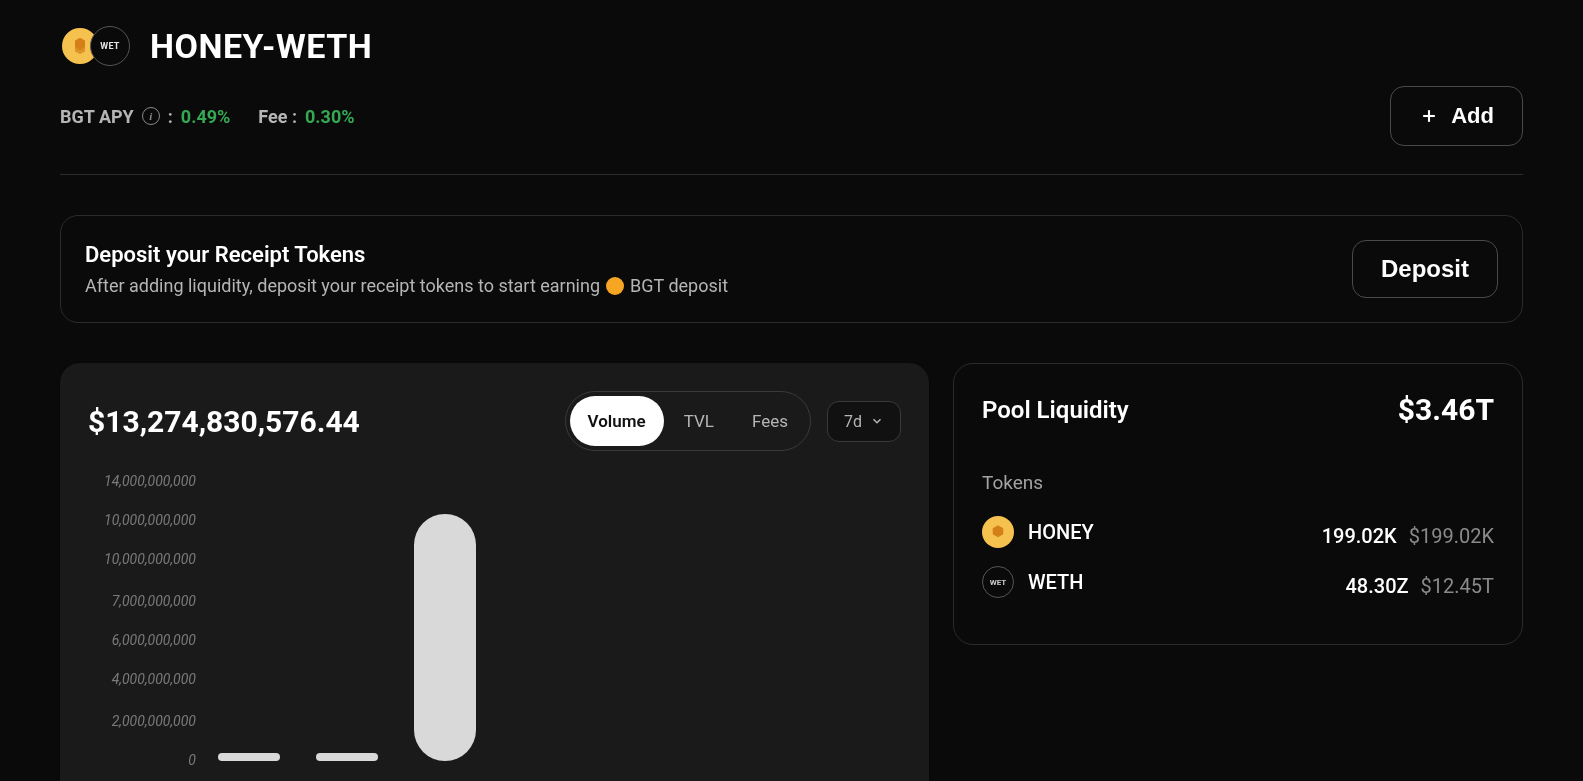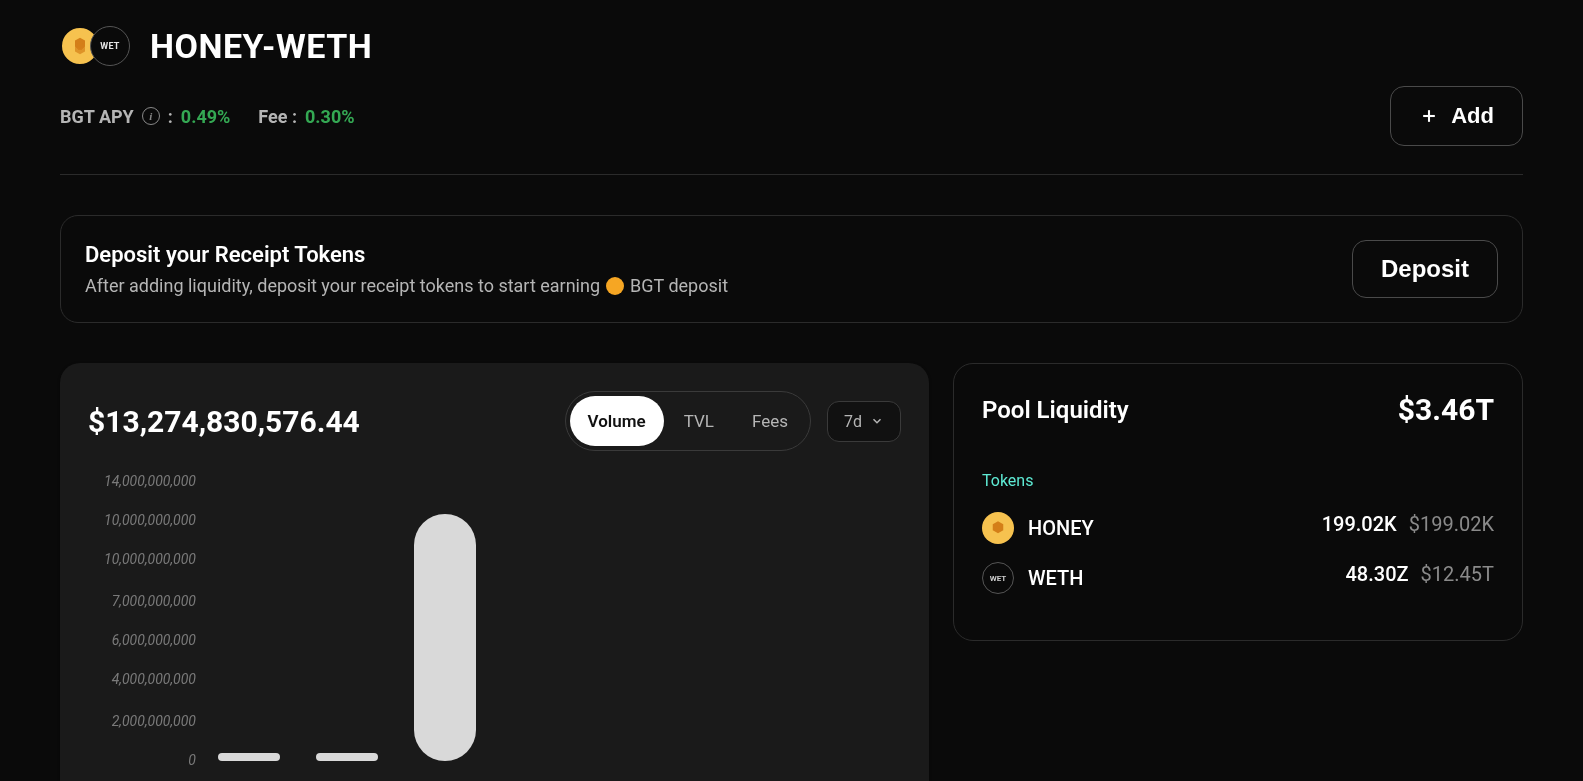--- a/index.html
+++ b/index.html
@@ -232,23 +232,23 @@
   
   .side-card {
     border: 1px solid #2b2b2b;
     border-radius: 20px;
     padding: 28px 28px;
     align-self: flex-start;
   }
   .side-row1 { display: flex; justify-content: space-between; align-items: center; margin-bottom: 44px; }
   .side-title { font-size: 24px; font-weight: 600; }
   .side-value { font-size: 30px; font-weight: 700; }
-  .tokens-label { font-size: 16px; color: #5eead4; margin-bottom: 22px; }
+  .tokens-label { font-size: 19px; color: #a3a3a3; margin-bottom: 22px; }
   .token-row {
-    display: flex; align-items: flex-start; justify-content: space-between;
+    display: flex; align-items: flex-end; justify-content: space-between;
     margin-bottom: 18px;
   }
   .token-left { display: flex; align-items: center; gap: 14px; }
   .token-sm-icon {
     width: 32px; height: 32px; border-radius: 50%;
     display: flex; align-items: center; justify-content: center;
     font-size: 8px; font-weight: 700;
   }
   .tok-honey { background: #f6c24f; }
   .tok-honey svg { width: 18px; height:18px; }

